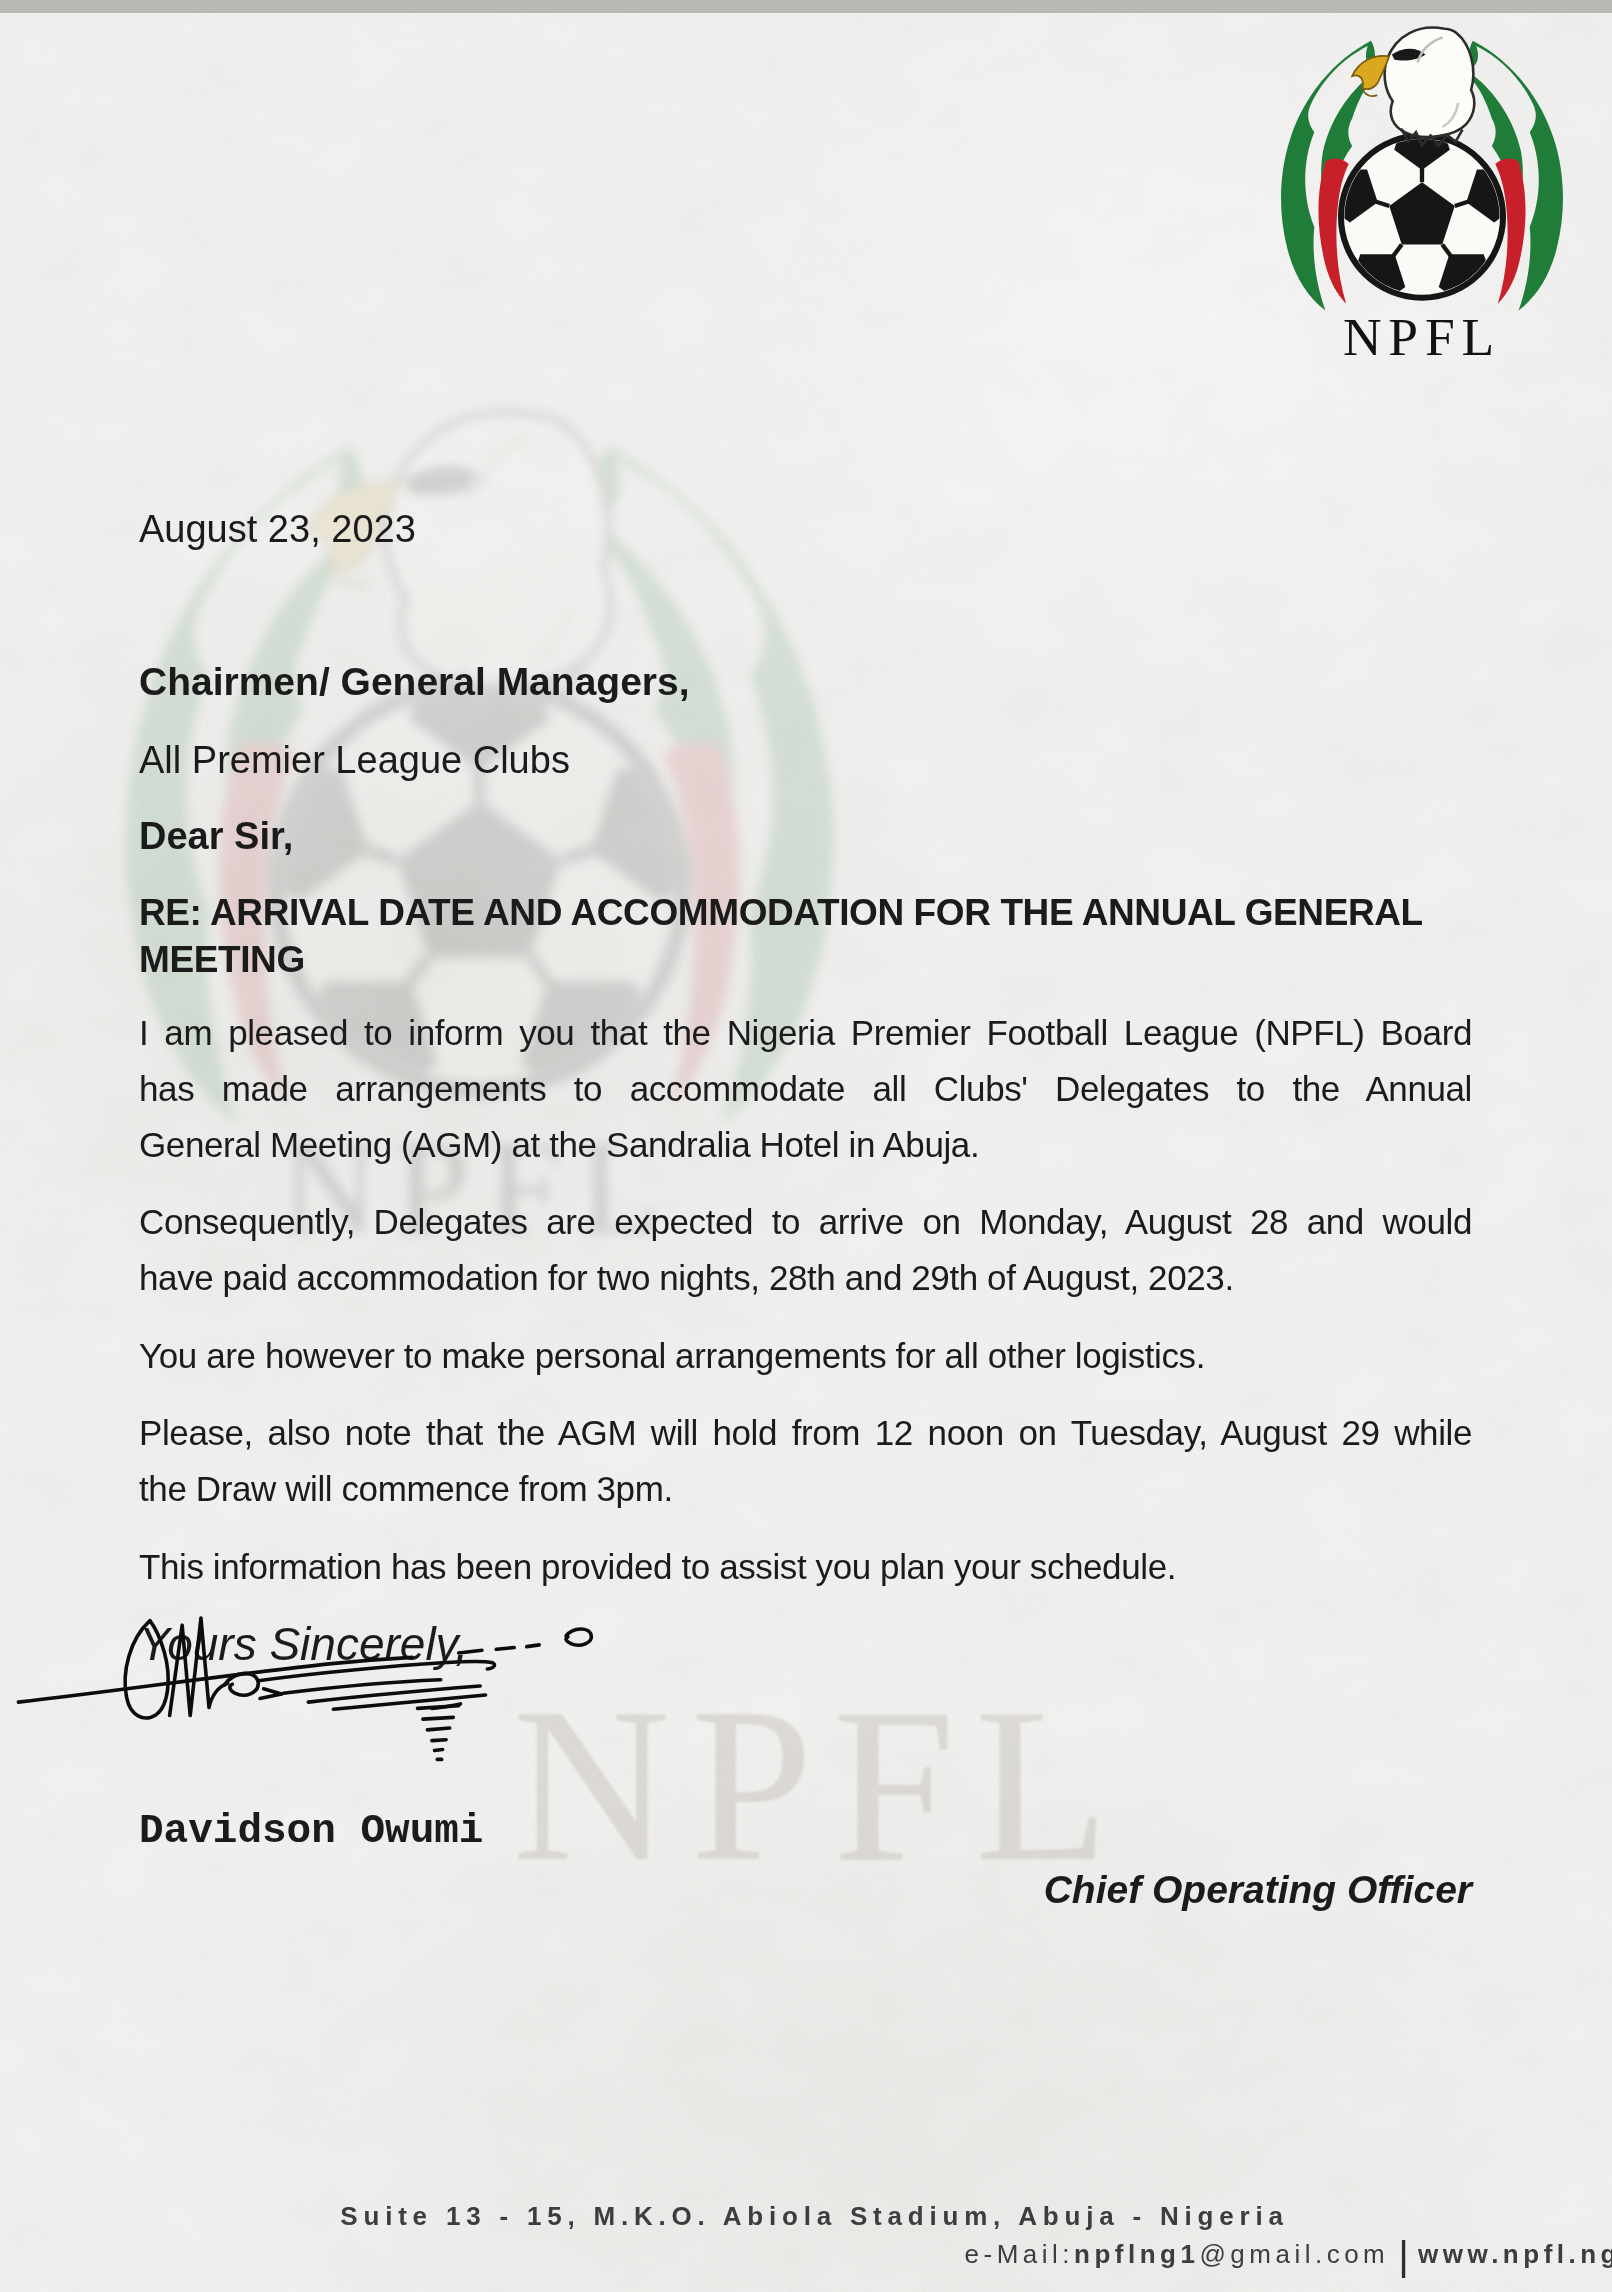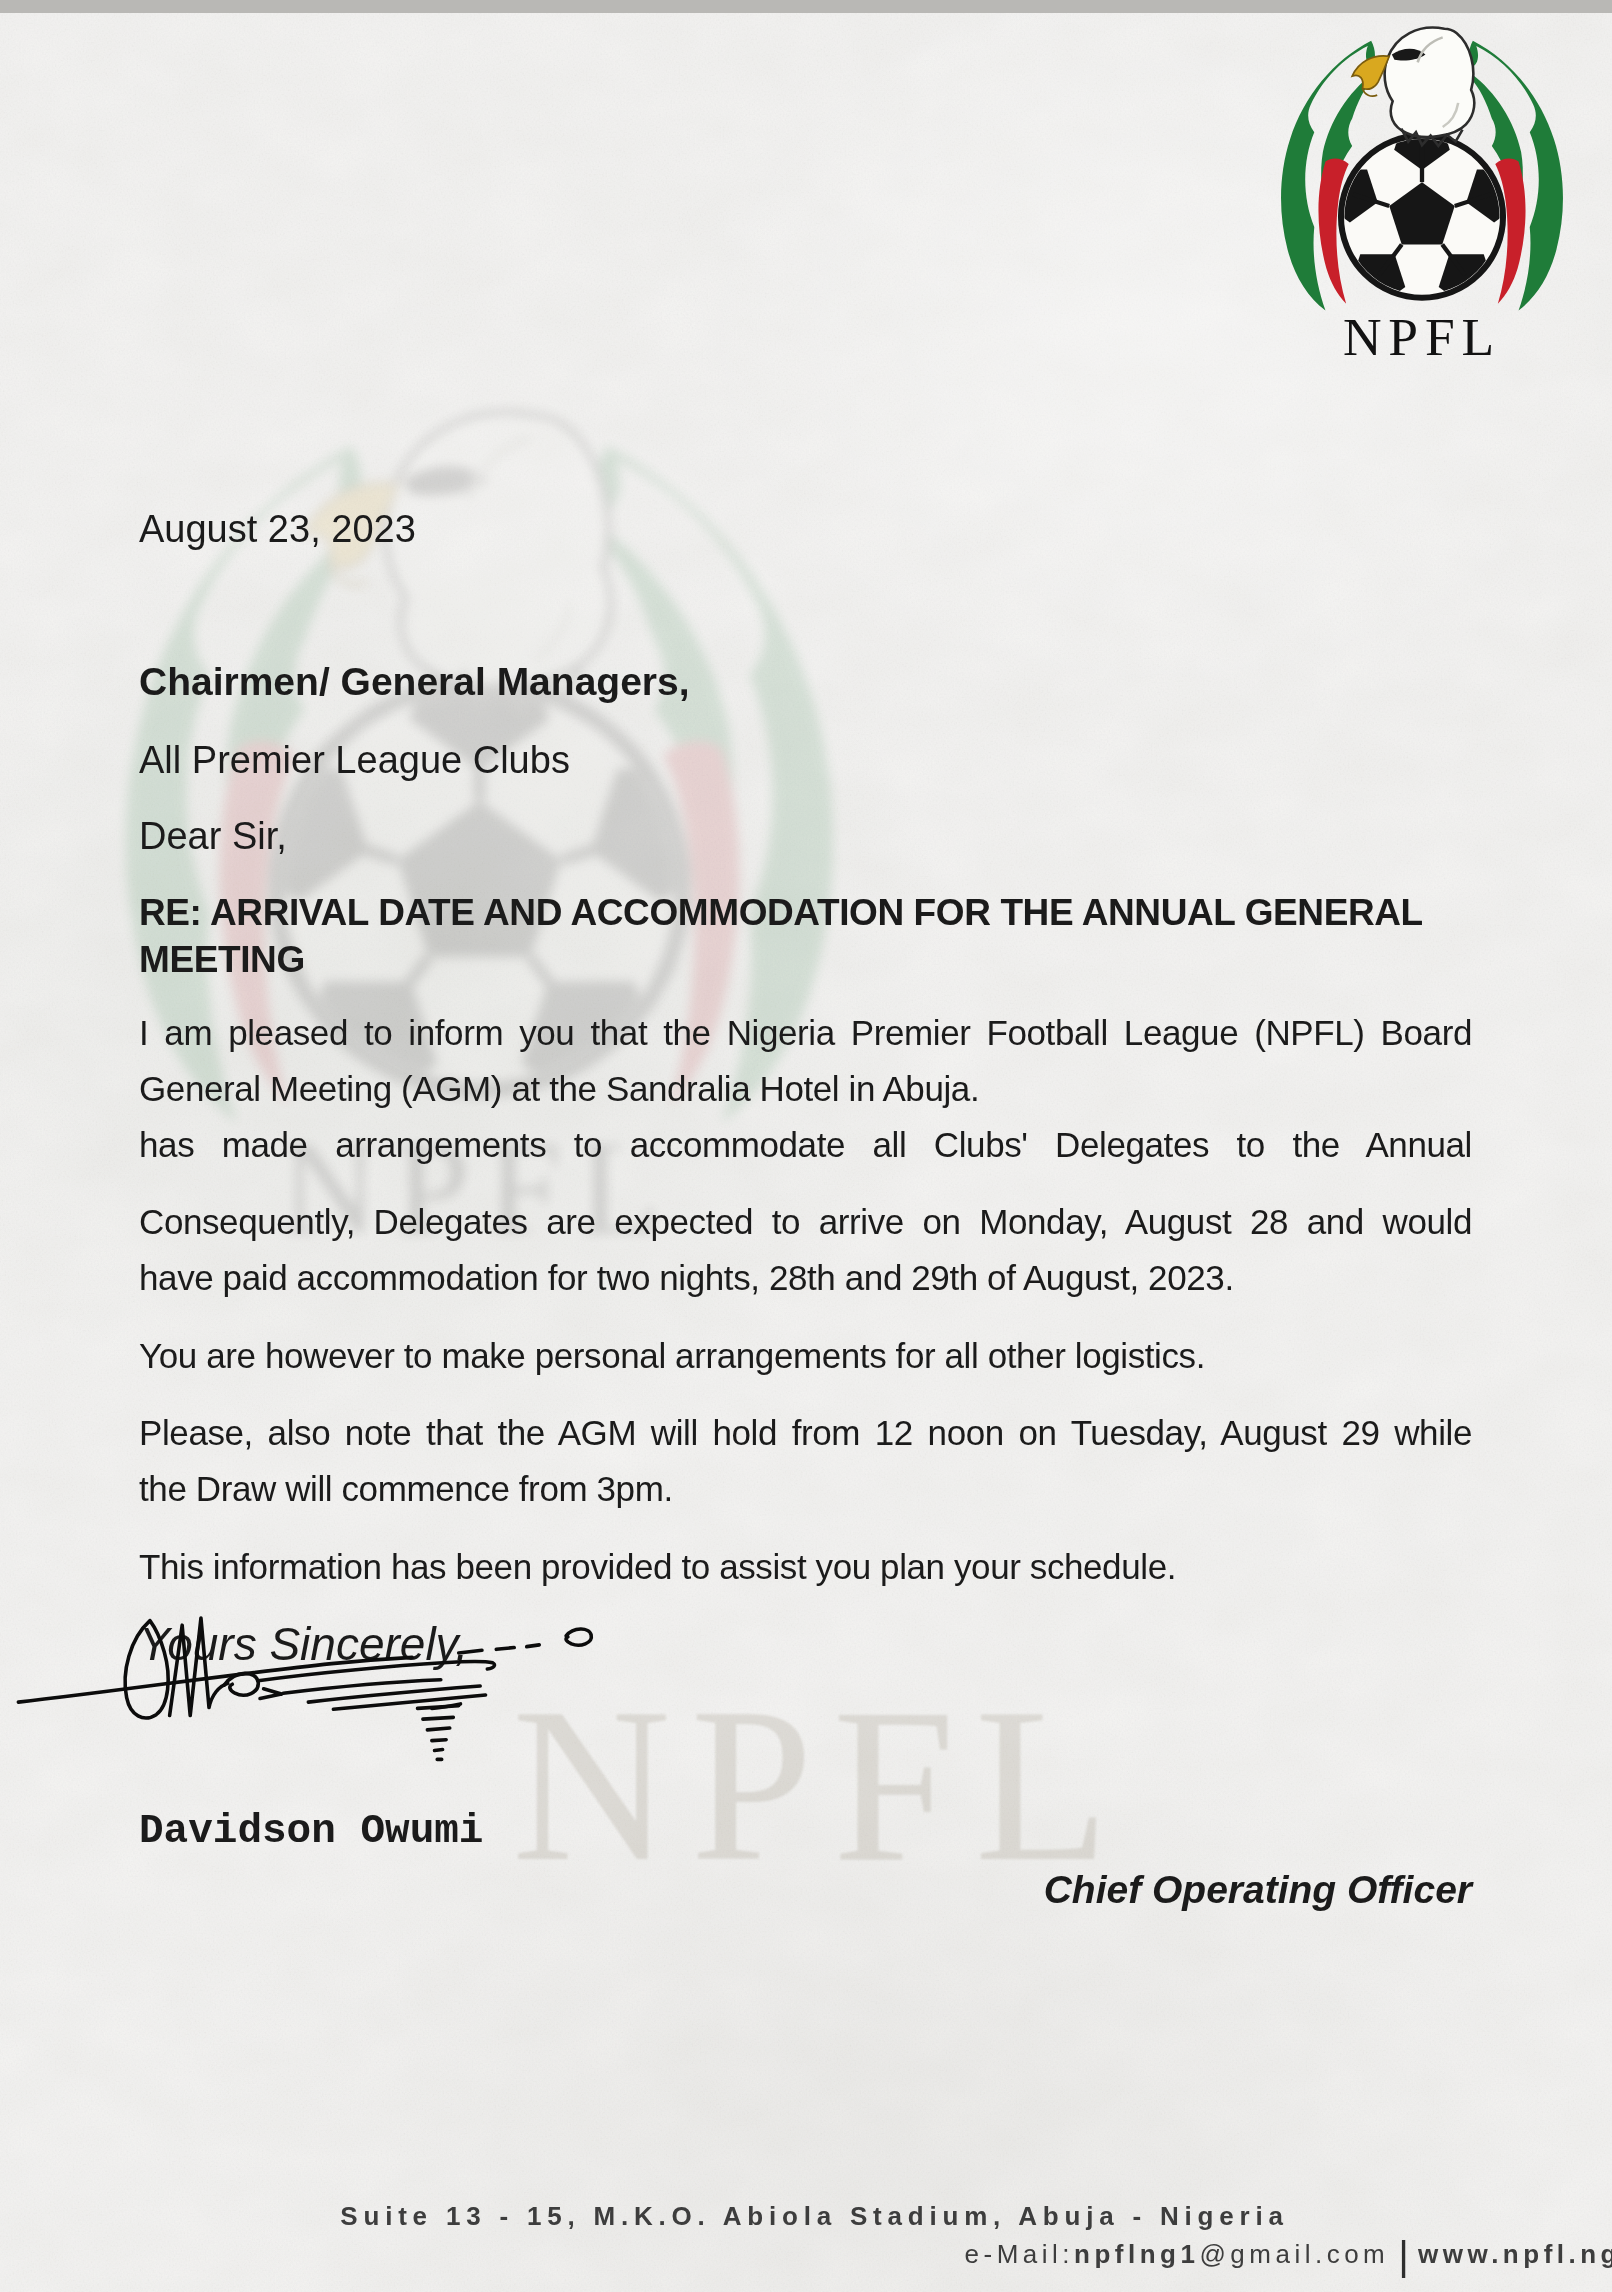--- a/index.html
+++ b/index.html
@@ -36,21 +36,21 @@
     filter:blur(1.3px);
     pointer-events:none;
   }
   
   .logo-main{position:absolute;left:1241px;top:5.4px;width:362px;height:349px;}
   
   .content{position:absolute;left:139px;top:494px;width:1333px;}
   .date{font-size:38px;line-height:45px;margin-bottom:106px;}
   .recip1{font-size:39px;line-height:47px;font-weight:bold;margin-bottom:32px;}
   .recip2{font-size:38px;line-height:47px;margin-bottom:29px;}
-  .salute{font-size:38px;line-height:47px;margin-bottom:29px;}
+  .salute{font-size:38px;line-height:47px;margin-bottom:29px;font-weight:bold;}
   .subject{font-size:37px;line-height:47px;font-weight:bold;letter-spacing:-0.4px;margin-bottom:21.5px;}
   .para{margin-bottom:21.5px;}
   .bline{font-size:35px;line-height:56px;letter-spacing:-0.4px;white-space:normal;}
   .jline{text-align:justify;text-align-last:justify;}
   .closing{font-size:46px;line-height:56px;margin-bottom:0;font-style:italic;}
   .sig-spacer{height:134px;}
   .sig-name{font-size:41px;line-height:50px;font-weight:bold;margin-bottom:9px;font-family:Liberation Mono, monospace;}
   .sig-title{font-size:39px;line-height:50px;font-weight:bold;font-style:italic;text-align:right;}
   .signature{position:absolute;left:12.5px;top:1594px;width:605px;height:167px;}
   
@@ -145,22 +145,22 @@
   <div class="content">
     <div class="date">August 23, 2023</div>
     <div class="recip1">Chairmen/ General Managers,</div>
     <div class="recip2">All Premier League Clubs</div>
     <div class="salute">Dear Sir,</div>
     <div class="subject">RE: ARRIVAL DATE AND ACCOMMODATION FOR THE ANNUAL GENERAL MEETING</div>
 
     <div id="paragraphs">
         <div class="para">
           <div class="bline jline">I am pleased to inform you that the Nigeria Premier Football League (NPFL) Board</div>
+          <div class="bline jline">has made arrangements to accommodate all Clubs' Delegates to the Annual</div>
           <div class="bline">General Meeting (AGM) at the Sandralia Hotel in Abuja.</div>
-          <div class="bline jline">has made arrangements to accommodate all Clubs' Delegates to the Annual</div>
         </div>
         <div class="para">
           <div class="bline jline">Consequently, Delegates are expected to arrive on Monday, August 28 and would</div>
           <div class="bline">have paid accommodation for two nights, 28th and 29th of August, 2023.</div>
         </div>
         <div class="para">
           <div class="bline">You are however to make personal arrangements for all other logistics.</div>
         </div>
         <div class="para">
           <div class="bline jline">Please, also note that the AGM will hold from 12 noon on Tuesday, August 29 while</div>

